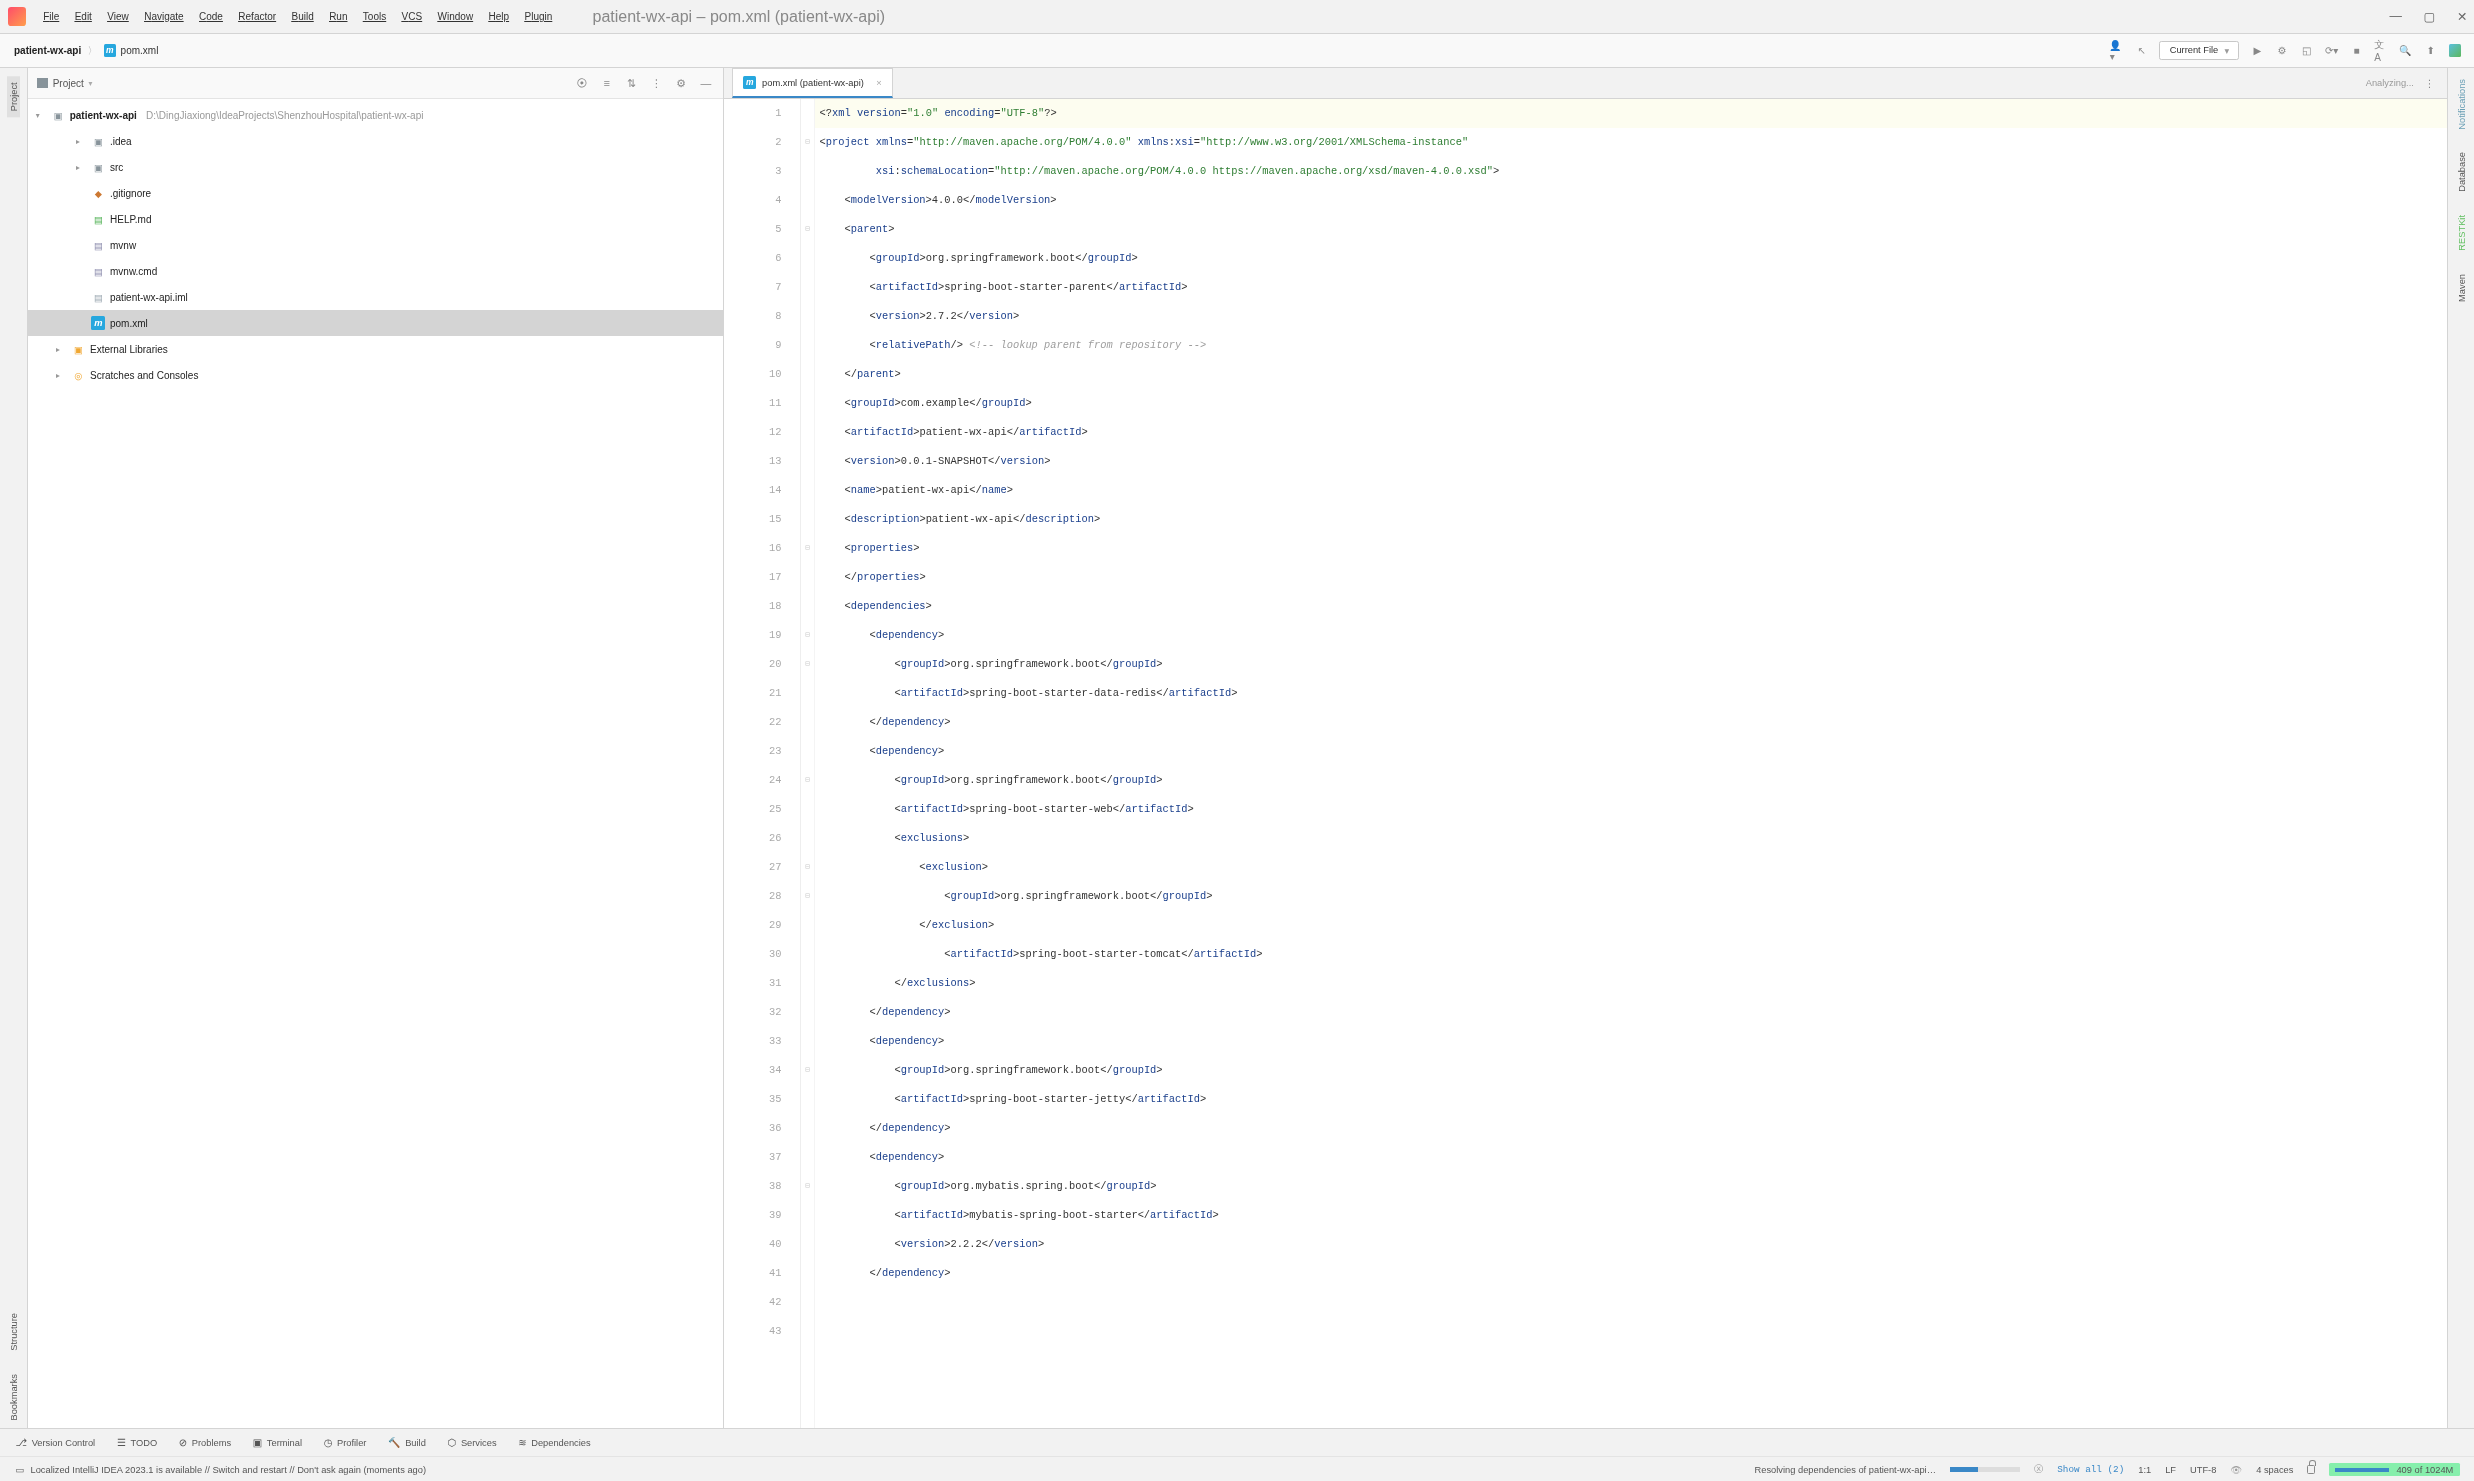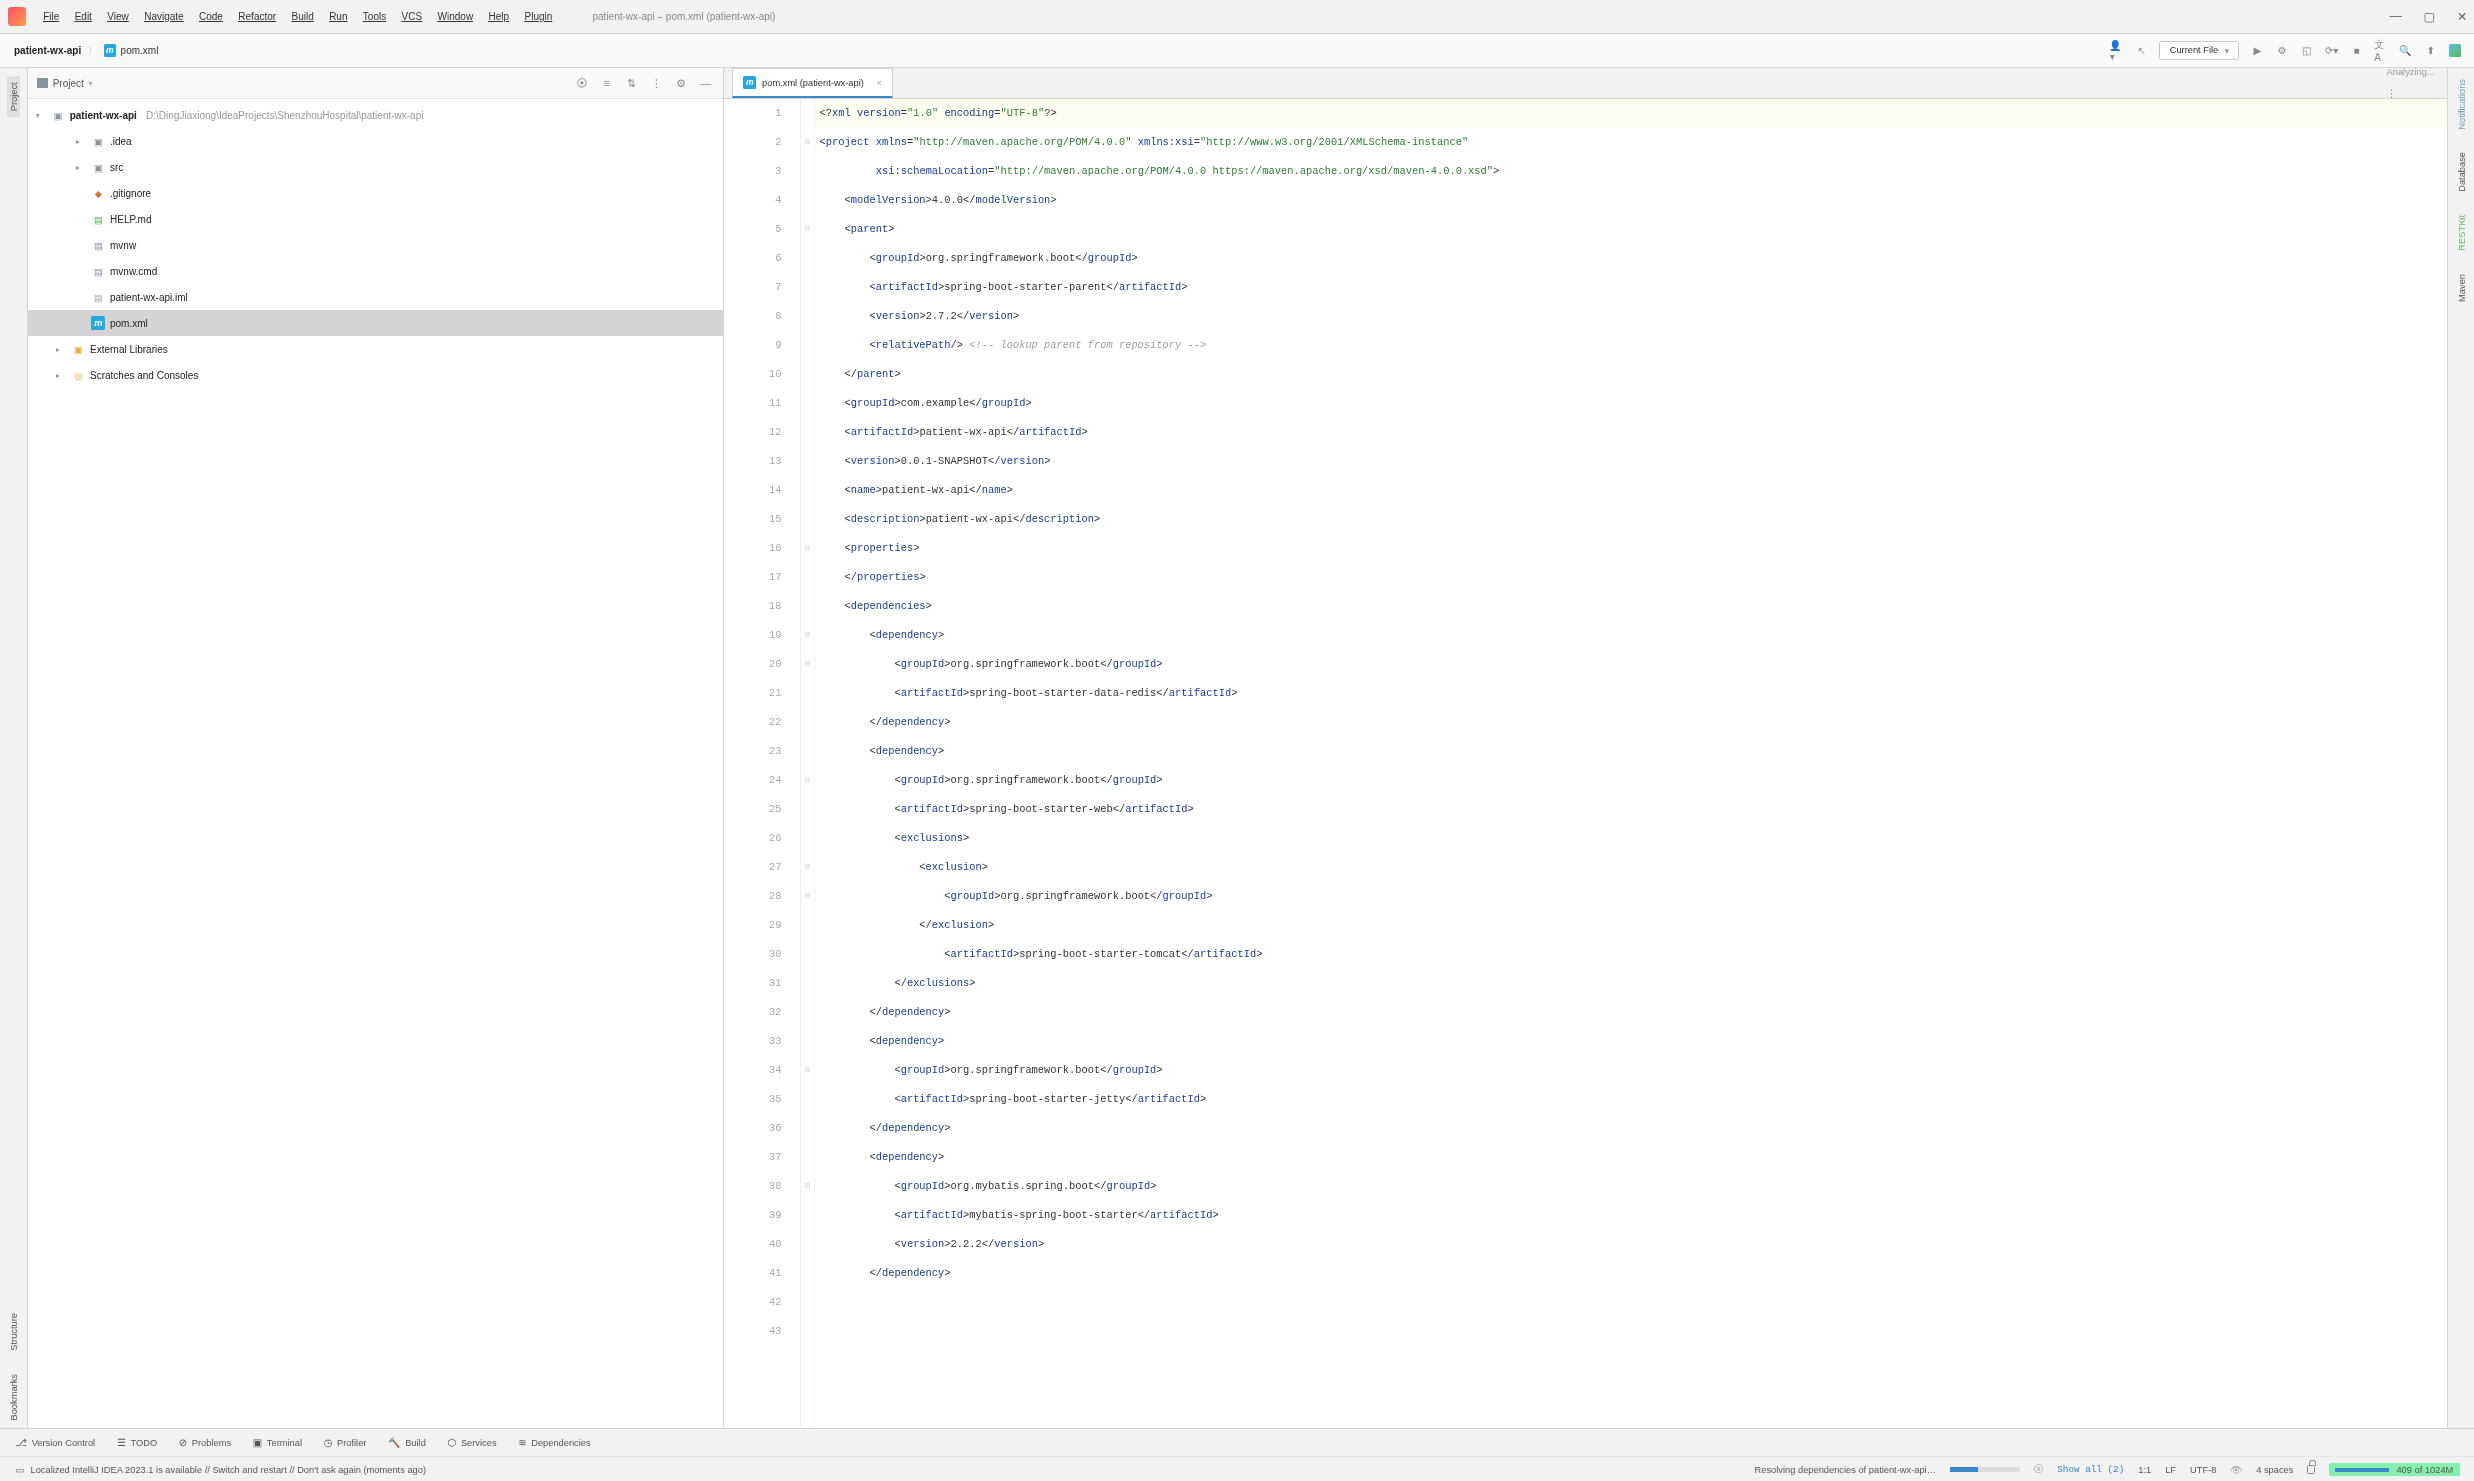--- a/index.html
+++ b/index.html
@@ -4,21 +4,21 @@
 <style>
 * { box-sizing: border-box; margin: 0; padding: 0; }
 body { font-family: "Segoe UI", Arial, sans-serif; font-size: 10px; color: #333; background: #f2f2f2; overflow: hidden; }
 .ide { display: flex; flex-direction: column; width: 2475px; height: 1482px; transform-origin: top left; }
 
 
 .menubar { display: flex; align-items: center; height: 34px; background: #f2f2f2; border-bottom: 0.8px solid #d4d4d4; padding: 0 7.7px; gap: 1.5px; }
 .menubar .app-icon { width: 18.6px; height: 18.6px; background: linear-gradient(135deg, #ff4c6a, #ff9e4c); border-radius: 3.1px; margin-right: 7.7px; }
 .menubar .menu-item { padding: 3.1px 7.7px; cursor: default; text-decoration: underline; }
 .menubar .menu-item u { text-decoration: underline; }
-.menubar .title-file { margin-left: 31px; color: #888; font-size: 10px; }
+.menubar .title-file { margin-left: 31px; color: #888; font-size: 16px; }
 .menubar .window-controls { margin-left: auto; display: flex; gap: 21.7px; font-size: 12.4px; color: #666; }
 
 
 .navbar { display: flex; align-items: center; height: 34px; background: #f9f9f9; border-bottom: 0.8px solid #d4d4d4; padding: 0 14px; }
 .navbar .crumb { font-weight: 600; color: #222; }
 .navbar .sep { margin: 0 6.2px; color: #aaa; }
 .navbar .file-chip { display: inline-flex; align-items: center; gap: 4.6px; color: #333; }
 .navbar .file-chip .m-icon { width: 12.4px; height: 12.4px; background: #26a7de; color: #fff; font-style: italic; font-weight: bold; font-size: 8.5px; display: inline-flex; align-items: center; justify-content: center; border-radius: 1.5px; }
 .navbar .right-tools { margin-left: auto; display: flex; align-items: center; gap: 10.8px; }
 .navbar .run-config { border: 0.8px solid #c8c8c8; background: #fff; padding: 3.1px 9.3px; border-radius: 2.3px; display: flex; align-items: flex-start; gap: 6.2px; font-size: 9.3px; }
@@ -59,21 +59,21 @@
 .tree-row .node-path { color: #999; margin-left: 4.6px; }
 .indent1 { padding-left: 28px; }
 .indent2 { padding-left: 48px; }
 
 
 .editor-area { flex: 1; display: flex; flex-direction: column; background: #fff; min-width: 0; }
 .editor-tabs { display: flex; align-items: center; height: 31px; background: #f2f2f2; border-bottom: 0.8px solid #d4d4d4; padding-left: 7.7px; }
 .editor-tab { display: flex; align-items: center; gap: 6.2px; background: #fff; border: 0.8px solid #d4d4d4; border-bottom: 2.3px solid #3a88c7; padding: 4.6px 10.8px; height: 100%; font-size: 9.3px; }
 .editor-tab .m-icon { width: 12.4px; height: 12.4px; background: #26a7de; color: #fff; font-style: italic; font-weight: bold; font-size: 8.5px; display: inline-flex; align-items: center; justify-content: center; border-radius: 1.5px; }
 .editor-tab .close-x { color: #aaa; margin-left: 6.2px; }
-.editor-tabs .meta-right { margin-left: auto; padding-right: 12.4px; display: flex; gap: 10.8px; color: #888; flex-direction: column; }
+.editor-tabs .meta-right { margin-left: auto; padding-right: 12.4px; display: flex; gap: 10.8px; color: #888; }
 .editor-tabs .analyzing { color: #999; font-size: 9.3px; }
 
 .code-area { flex: 1; display: flex; overflow: hidden; font-family: "Consolas", "Courier New", monospace; font-size: 10.4px; line-height: 29px; }
 .gutter { width: 77px; background: #fff; border-right: 0.8px solid #eee; text-align: right; color: #aaa; padding-right: 18.6px; }
 .gutter div { height: 29px; }
 .fold-col { width: 14px; background: #fff; border-right: 0.8px solid #f4f4f4; }
 .fold-col div { height: 29px; color: #ccc; font-size: 7.7px; text-align: center; }
 .code { flex: 1; background: #fff; padding-left: 4.6px; overflow: hidden; position: relative; }
 .code .cursor-line { background: #fdfdf0; position: absolute; left: 0; right: 0; height: 29px; z-index: 0; }
 .code-line { height: 29px; white-space: pre; position: relative; z-index: 1; }

